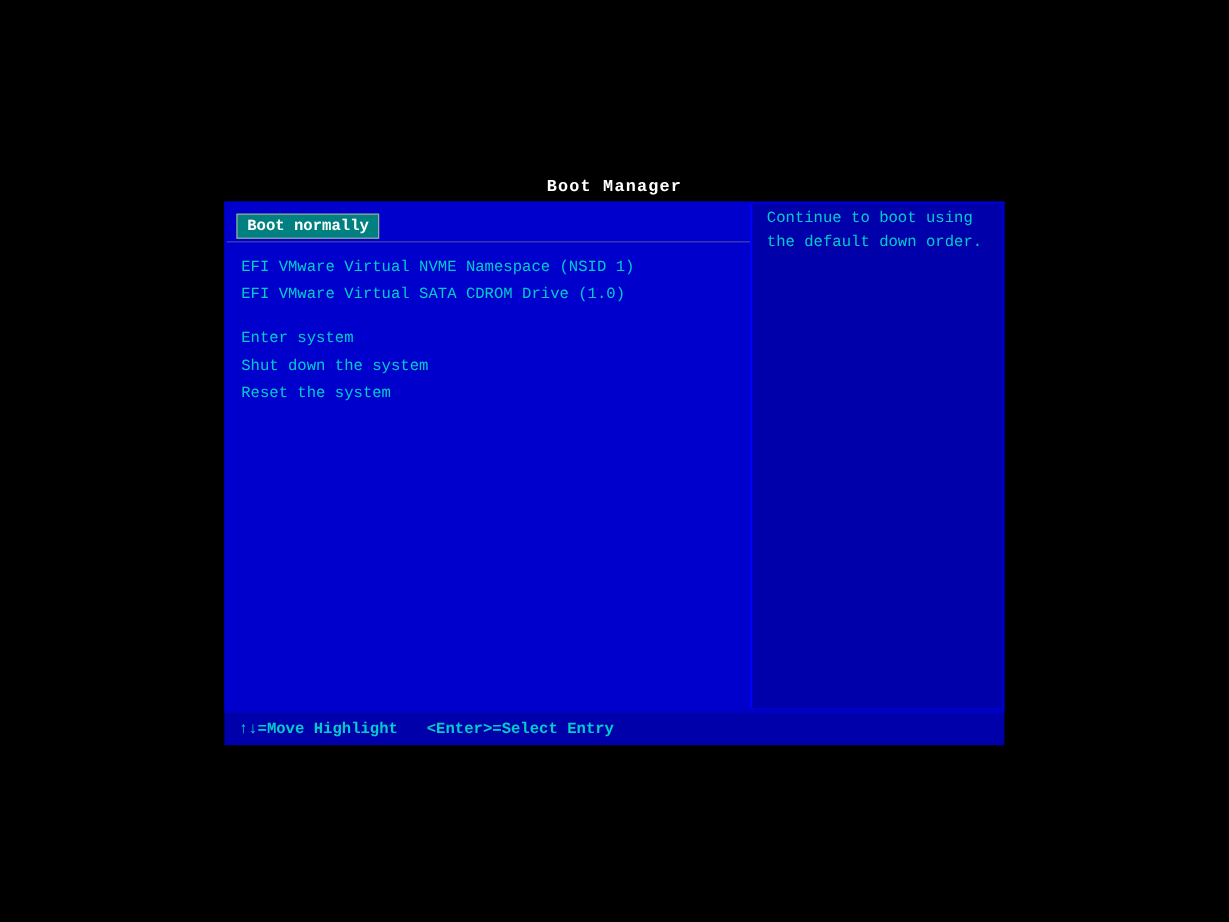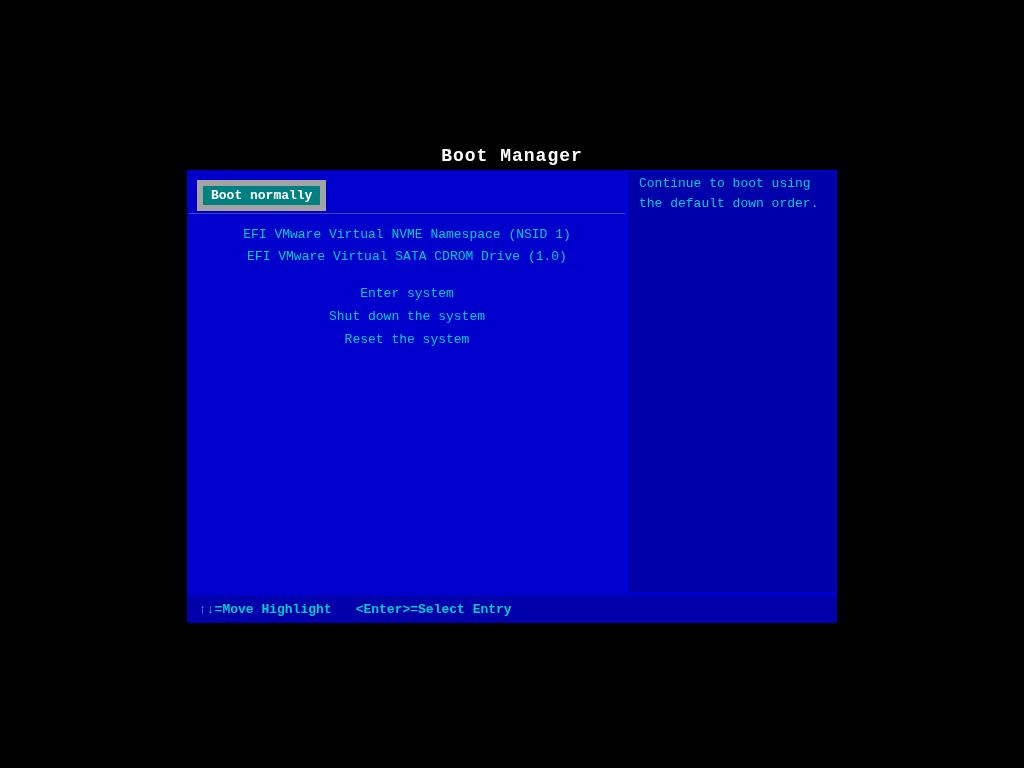--- a/index.html
+++ b/index.html
@@ -26,21 +26,21 @@
       background-color: #000000;
       display: flex;
       flex-direction: column;
       align-items: center;
       justify-content: center;
       position: relative;
     }
 
     .title-bar {
       color: #ffffff;
-      font-size: 18px;
+      font-size: 14px;
       font-weight: bold;
       margin-bottom: 4px;
       letter-spacing: 1px;
     }
 
     .main-panel {
       width: 650px;
       border: 2px solid #0000cc;
       background-color: #0000cc;
       display: flex;
@@ -61,33 +61,32 @@
     }
 
     .selected-item {
       background-color: #008080;
       color: #ffffff;
       font-size: 13px;
       font-weight: bold;
       padding: 2px 8px;
       display: inline-block;
       margin: 8px 8px 0 8px;
-      border: 6px solid #a3a3a3;
+      border: 1px solid #a3a3a3;
     }
 
     .divider-line {
       border: none;
       border-top: 1px solid #4444aa;
       margin: 2px 0 10px 0;
       width: 100%;
     }
 
     .menu-items {
       padding: 0 12px;
-      text-align: center;
     }
 
     .menu-item {
       color: #00cccc;
       font-size: 13px;
       line-height: 1.6;
       cursor: pointer;
       padding: 1px 0;
       white-space: nowrap;
     }

